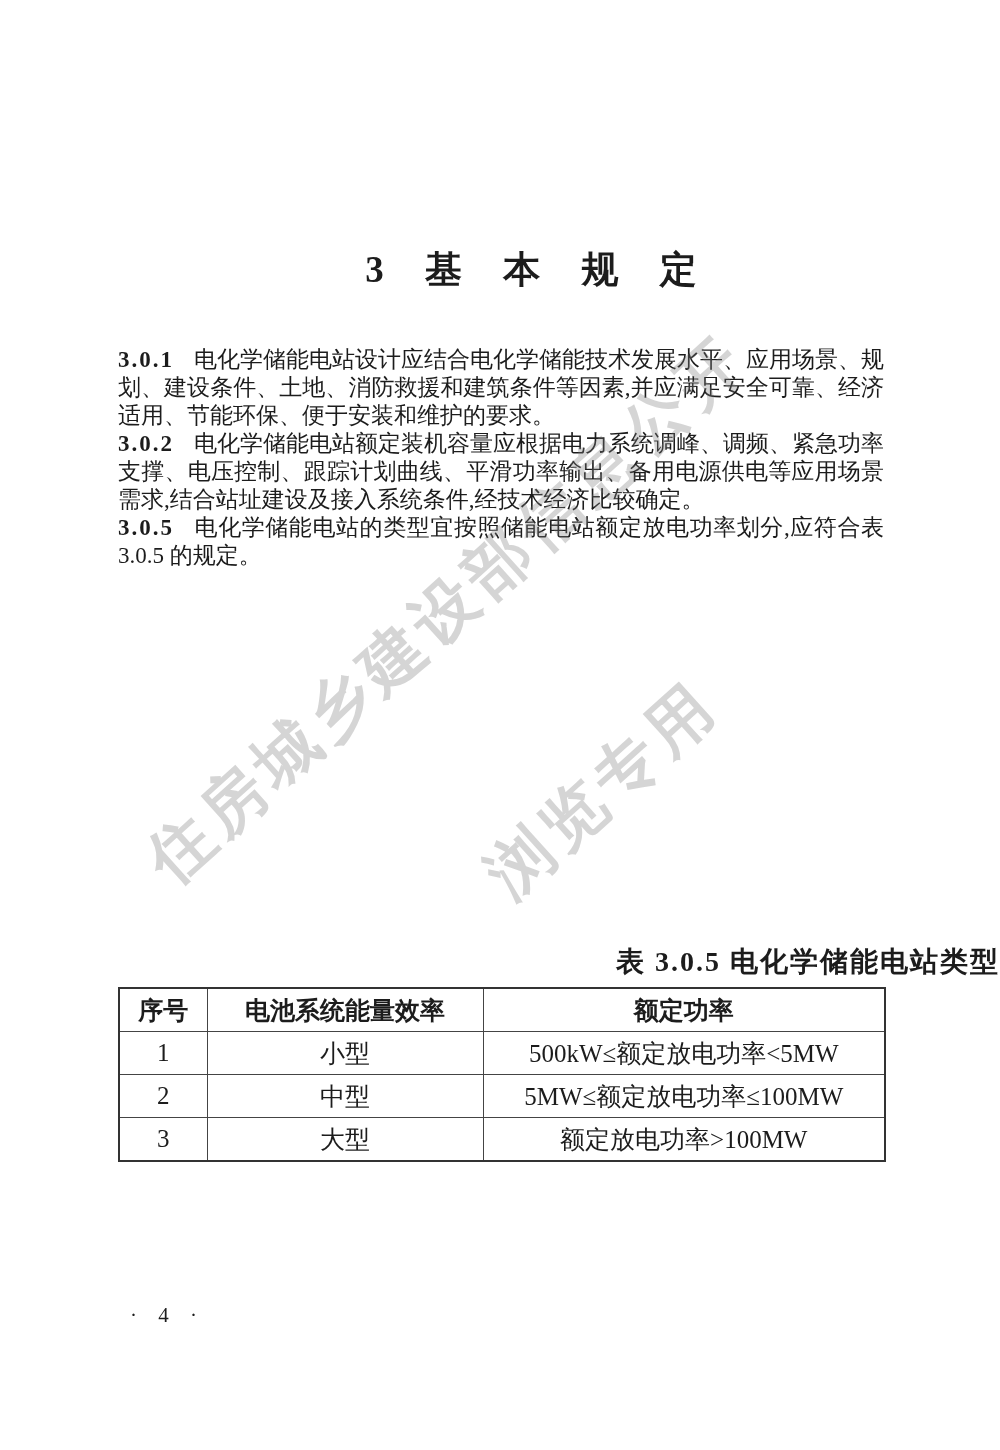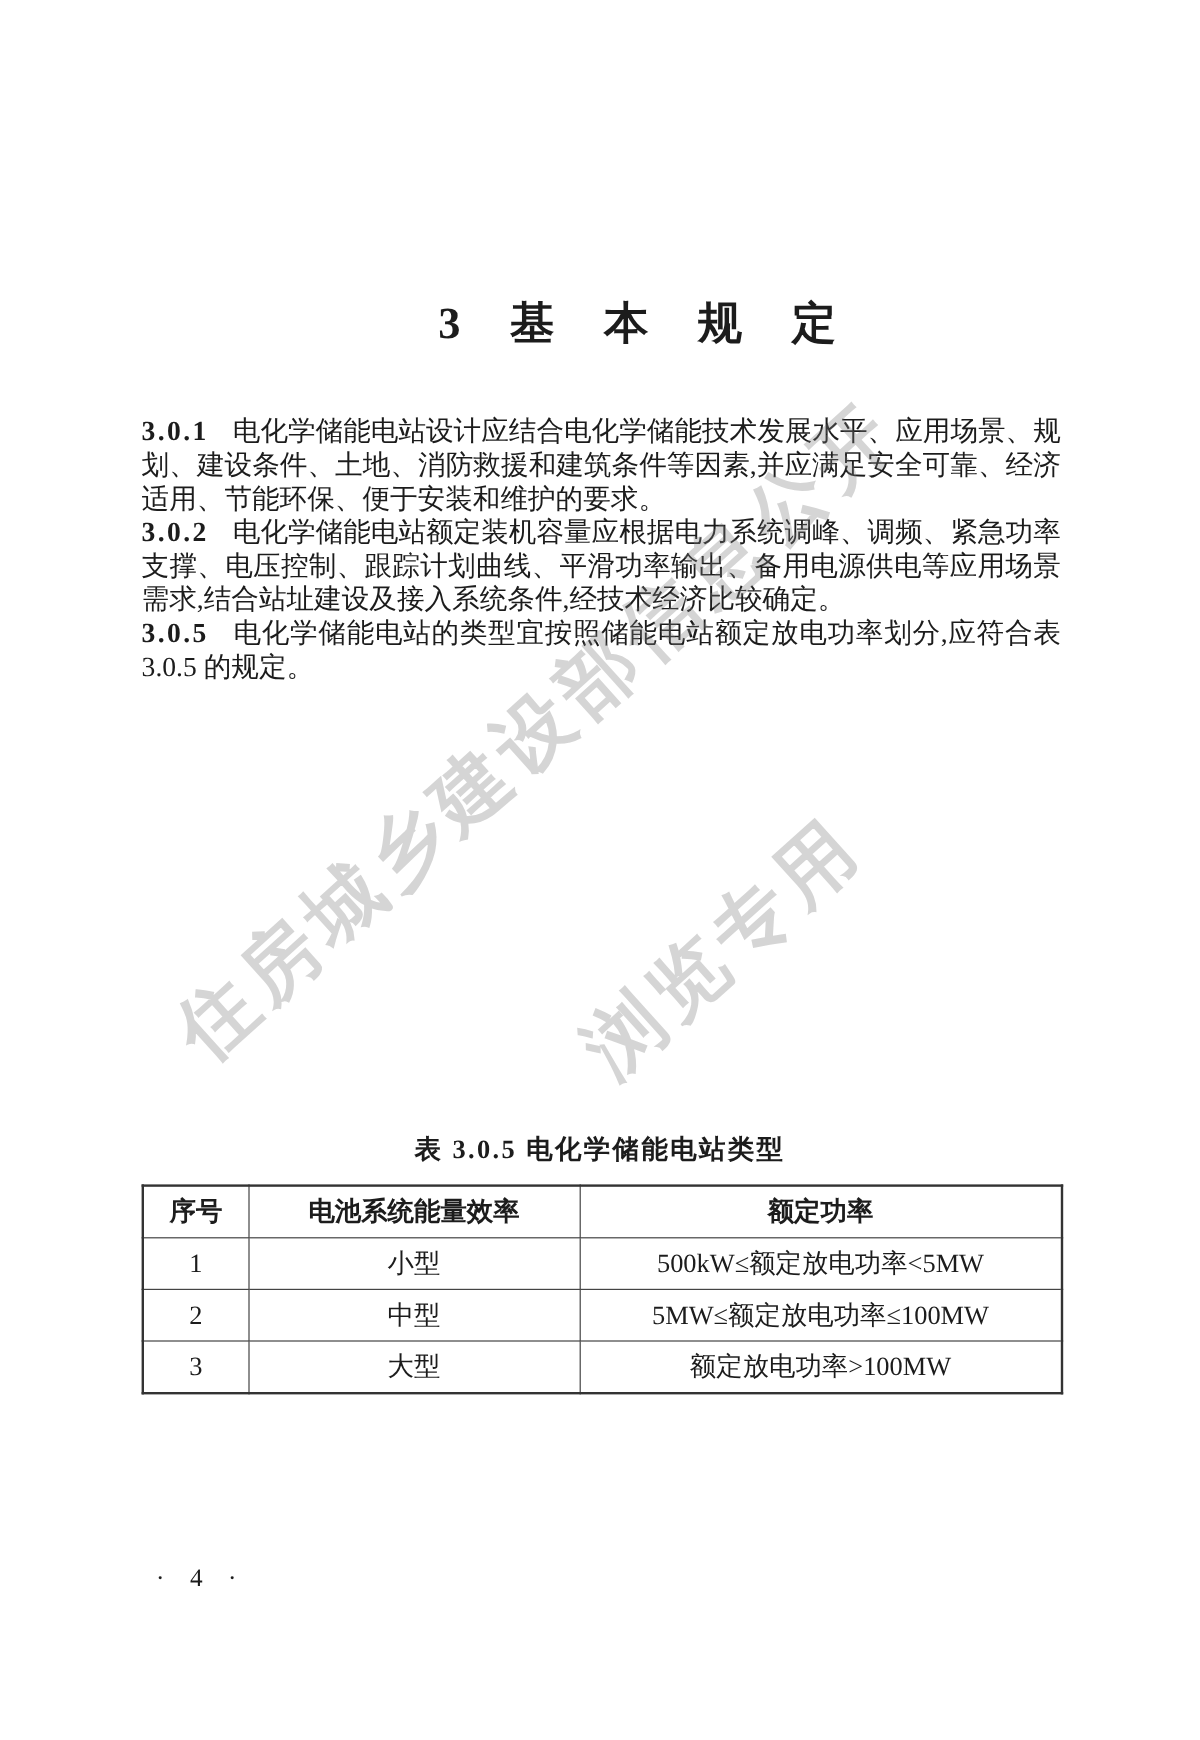--- a/index.html
+++ b/index.html
@@ -53,35 +53,35 @@
     font-weight: bold;
     margin-right: 20px;
     letter-spacing: 2px;
   }
 
   .table-caption {
     position: absolute;
     top: 943px;
     left: 0;
     width: 100%;
-    text-align: center;
-    font-size: 22px;
+    text-align: right;
+    font-size: 28px;
     font-weight: bold;
     letter-spacing: 2px;
     z-index: 2;
   }
 
   table.spec-table {
     position: absolute;
     left: 118px;
     top: 987px;
     width: 766px;
     border-collapse: collapse;
     table-layout: fixed;
-    font-size: 22px;
+    font-size: 25px;
     text-align: center;
     z-index: 2;
     border: 2px solid #333;
   }
   table.spec-table th,
   table.spec-table td {
     border: 1px solid #444;
     height: 42px;
     padding: 0 6px;
     font-weight: normal;

